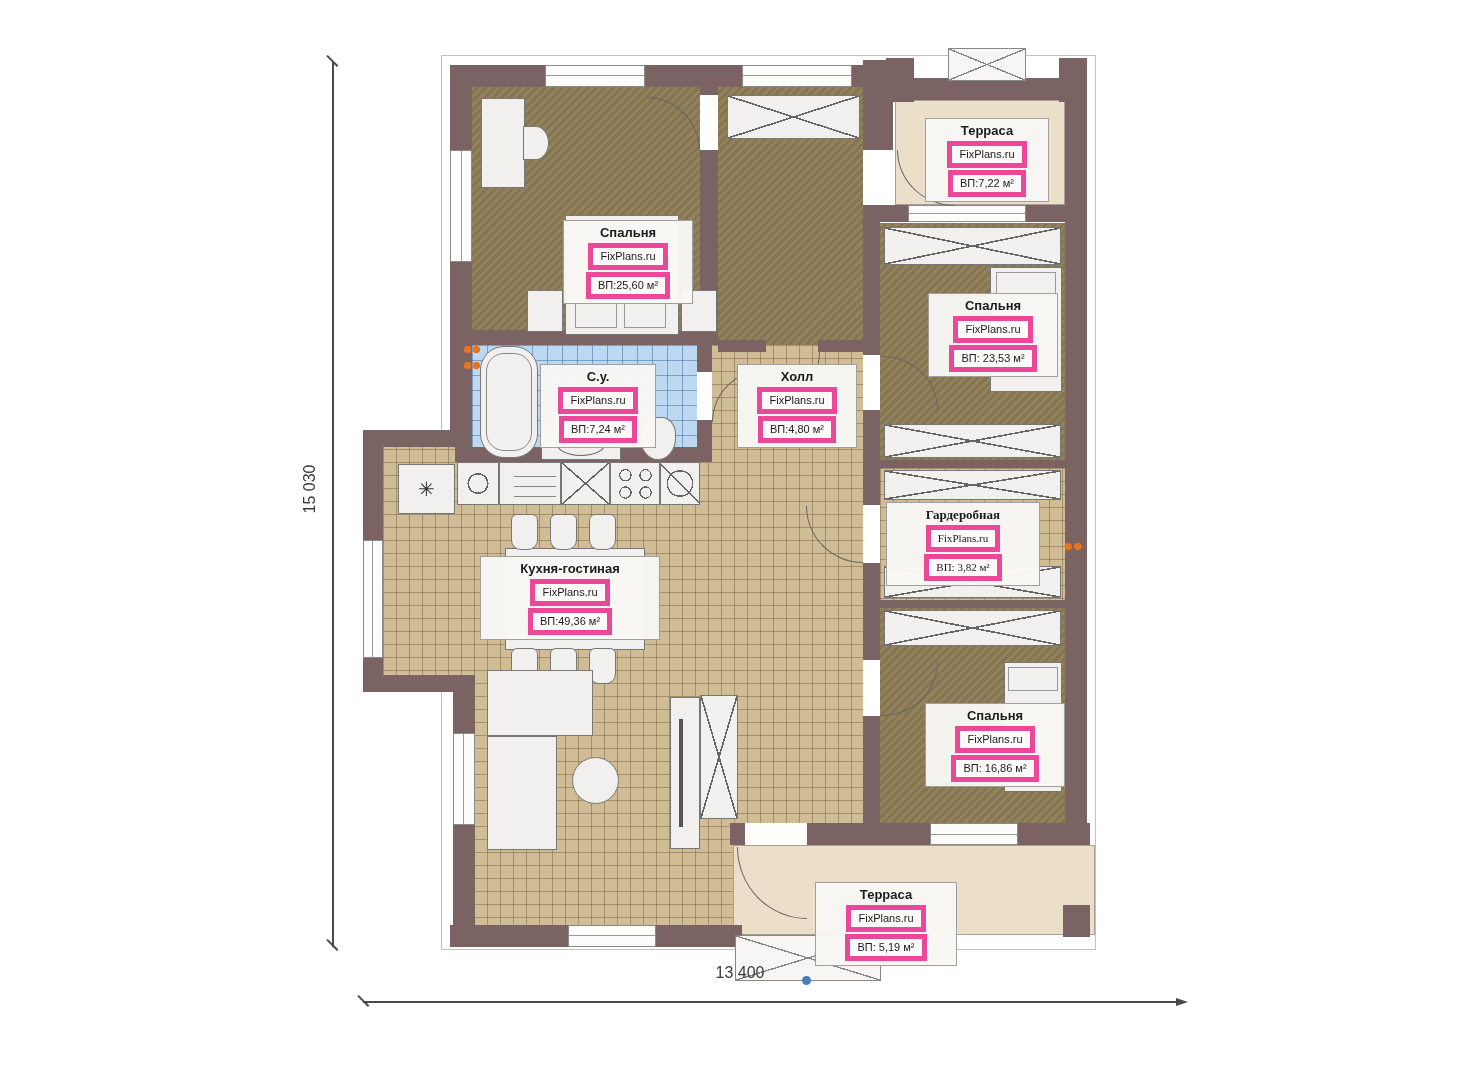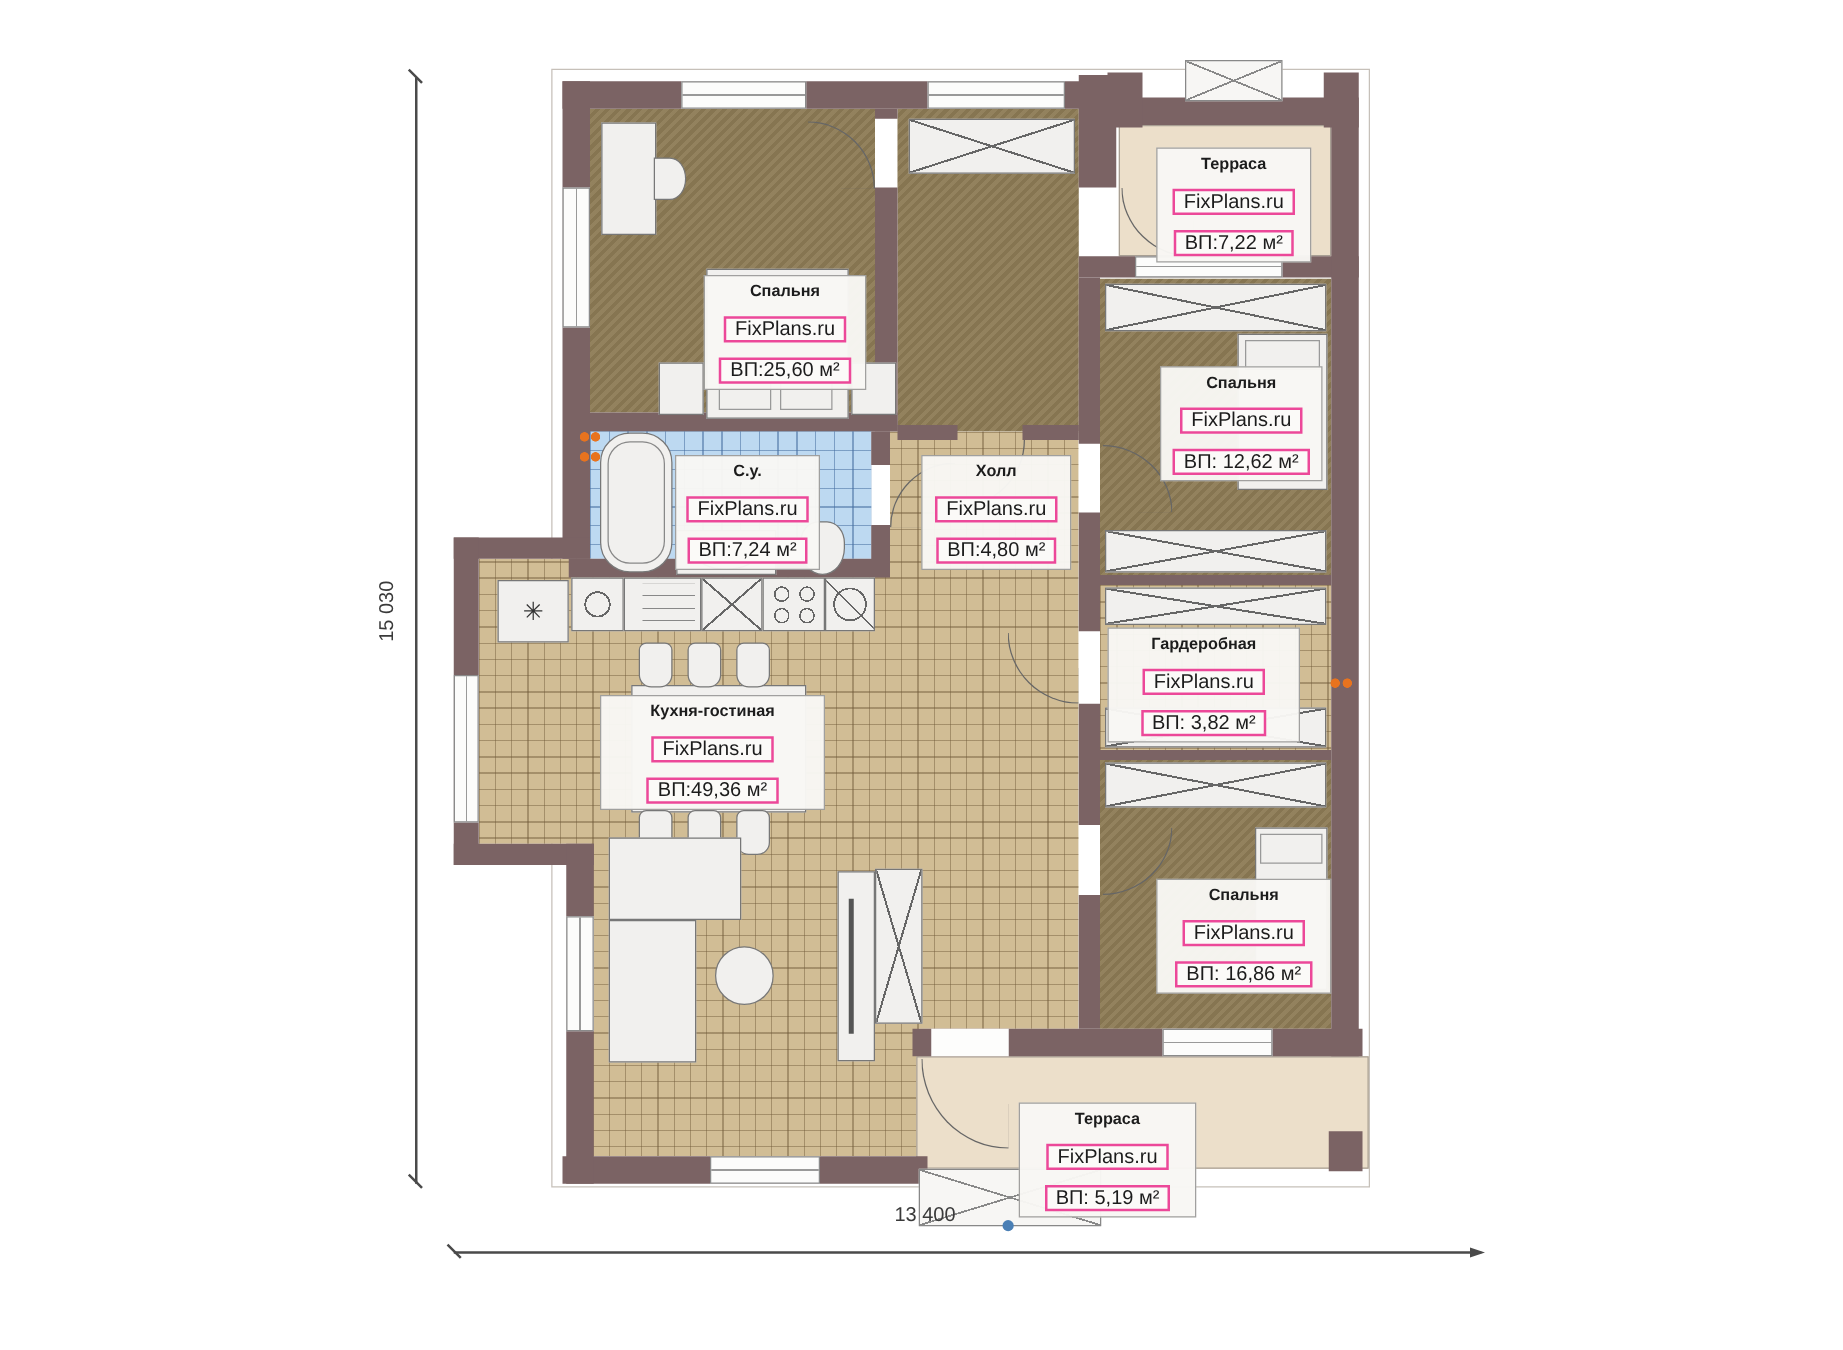--- a/index.html
+++ b/index.html
@@ -36,22 +36,22 @@
   .arc-tr{border-top:1.5px solid #666;border-right:1.5px solid #666;border-top-right-radius:100%;}
   .arc-bl{border-bottom:1.5px solid #666;border-left:1.5px solid #666;border-bottom-left-radius:100%;}
   .arc-br{border-bottom:1.5px solid #666;border-right:1.5px solid #666;border-bottom-right-radius:100%;}
   .rad{position:absolute;z-index:4;background-image:
       radial-gradient(circle at 28% 50%,var(--radiator,#e8731e) 0 3.5px,transparent 4px),
       radial-gradient(circle at 72% 50%,var(--radiator,#e8731e) 0 3.5px,transparent 4px);}
   
   .room-label{position:absolute;z-index:5;display:flex;flex-direction:column;align-items:center;
       background:rgba(248,247,244,.97);border:1px solid rgba(90,90,90,.55);padding:4px 6px;}
   .room-name{font-weight:bold;font-size:13px;line-height:16px;white-space:nowrap;}
-  .room-brand,.room-area{font-size:16px;line-height:15px;border:2px solid #ec4899;background:#fbfaf8;
-      padding:1px 7px;margin-top:12px;white-space:nowrap;}
+  .room-brand,.room-area{font-size:11px;line-height:15px;border:5px solid #ec4899;background:#fbfaf8;
+      padding:1px 7px;margin-top:2px;white-space:nowrap;}
   
   .dim-line{position:absolute;background:#4a4a4a;z-index:5;}
   .dim-tick{position:absolute;width:15px;height:1.5px;background:#4a4a4a;transform:rotate(45deg);z-index:5;}
   .dim-label{position:absolute;font-size:16px;color:#3a3a3a;text-align:center;z-index:5;}
   .dim-arrow{position:absolute;width:0;height:0;border-top:4px solid transparent;border-bottom:4px solid transparent;
       border-left:12px solid #4a4a4a;z-index:5;}
   .steps{position:absolute;background:#f7f6f4;border:1px solid #888;z-index:3;box-sizing:border-box;
     background-image:
       linear-gradient(to top right,transparent calc(50% - .7px),#888 calc(50% - .7px) calc(50% + .7px),transparent calc(50% + .7px)),
       linear-gradient(to bottom right,transparent calc(50% - .7px),#888 calc(50% - .7px) calc(50% + .7px),transparent calc(50% + .7px));}
@@ -206,33 +206,33 @@
     <div class="room-area">ВП:25,60 м²</div>
   </div>
   <div class="room-label" style="left:925px;top:118px;min-width:110px;justify-content:center;">
     <div class="room-name">Терраса</div>
     <div class="room-brand">FixPlans.ru</div>
     <div class="room-area">ВП:7,22 м²</div>
   </div>
   <div class="room-label" style="left:928px;top:293px;min-width:116px;">
     <div class="room-name">Спальня</div>
     <div class="room-brand">FixPlans.ru</div>
-    <div class="room-area">ВП: 12,62 м²</div>
+    <div class="room-area">ВП: 23,53 м²</div>
   </div>
   <div class="room-label" style="left:540px;top:364px;min-width:102px;">
     <div class="room-name">С.у.</div>
     <div class="room-brand">FixPlans.ru</div>
     <div class="room-area">ВП:7,24 м²</div>
   </div>
   <div class="room-label" style="left:737px;top:364px;min-width:106px;">
     <div class="room-name">Холл</div>
     <div class="room-brand">FixPlans.ru</div>
     <div class="room-area">ВП:4,80 м²</div>
   </div>
-  <div class="room-label" style="left:886px;top:502px;min-width:140px;">
+  <div class="room-label" style="left:886px;top:502px;min-width:140px;font-family:Liberation Serif, serif;">
     <div class="room-name">Гардеробная</div>
     <div class="room-brand">FixPlans.ru</div>
     <div class="room-area">ВП: 3,82 м²</div>
   </div>
   <div class="room-label" style="left:480px;top:556px;min-width:166px;">
     <div class="room-name">Кухня-гостиная</div>
     <div class="room-brand">FixPlans.ru</div>
     <div class="room-area">ВП:49,36 м²</div>
   </div>
   <div class="room-label" style="left:925px;top:703px;min-width:126px;">

